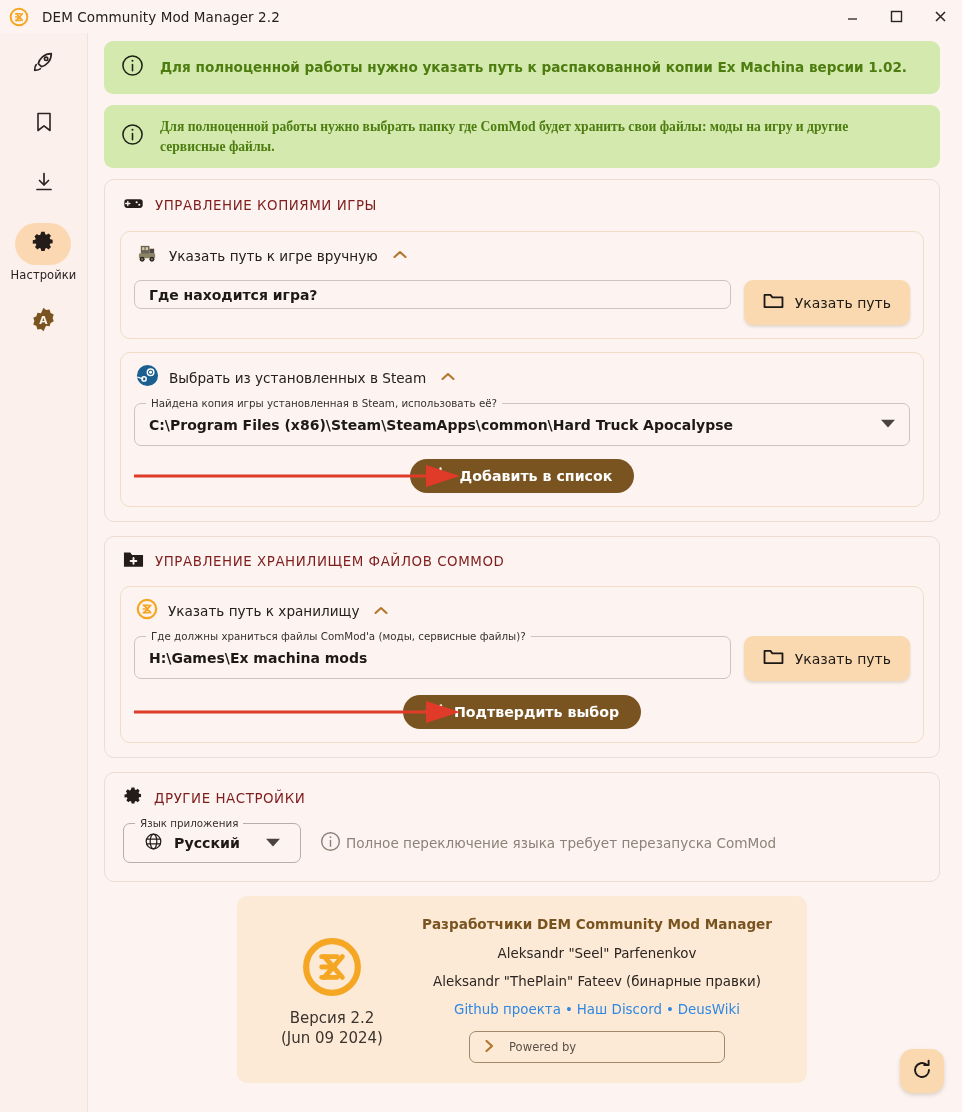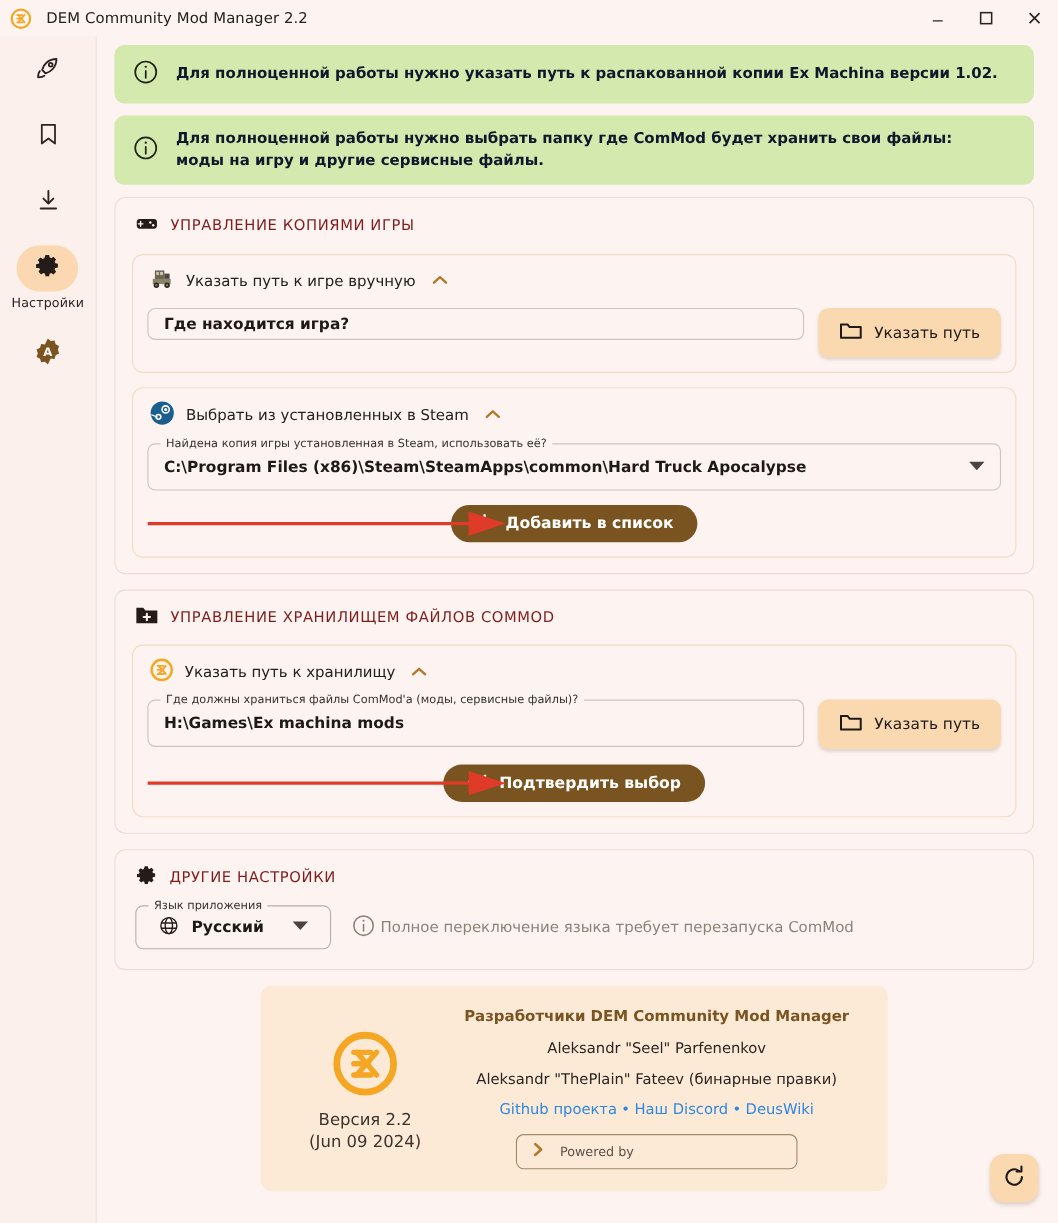--- a/index.html
+++ b/index.html
@@ -72,21 +72,21 @@
   .banner {
     background: #d3e9ae;
     border-radius: 9px;
     display: flex; align-items: center;
     padding: 12px 18px 12px 16px;
     margin-bottom: 11px;
     min-height: 43px;
   }
   .banner-icon { flex: 0 0 26px; margin-right: 14px; color: #1f2417; }
   .banner-text {
-    font-size: 13.6px; font-weight: bold; color: #0f172a; line-height: 1.45;
+    font-size: 13.6px; font-weight: bold; color: #4d7c0f; line-height: 1.45;
   }
 
   
   .section {
     border: 1px solid #eddcd3;
     border-radius: 10px;
     background: #fdf4f1;
     padding: 13px 15px 14px 15px;
     margin-bottom: 14px;
   }
@@ -302,21 +302,21 @@
         <span class="banner-icon">
           <svg width="25" height="25" viewBox="0 0 24 24" fill="none" stroke="#1f2417" stroke-width="1.5">
             <circle cx="12" cy="12" r="9.2"></circle>
             <path d="M12 11v6" stroke-linecap="round"></path>
             <circle cx="12" cy="7.4" r="1" fill="#1f2417" stroke="none"></circle>
           </svg>
         </span>
         <span class="banner-text">Для полноценной работы нужно указать путь к распакованной копии Ex Machina версии 1.02.</span>
       </div>
 
-      <div class="banner" style="padding-right:28px;">
+      <div class="banner" style="padding-right:28px;font-family:Liberation Serif, serif;">
         <span class="banner-icon">
           <svg width="25" height="25" viewBox="0 0 24 24" fill="none" stroke="#1f2417" stroke-width="1.5">
             <circle cx="12" cy="12" r="9.2"></circle>
             <path d="M12 11v6" stroke-linecap="round"></path>
             <circle cx="12" cy="7.4" r="1" fill="#1f2417" stroke="none"></circle>
           </svg>
         </span>
         <span class="banner-text">Для полноценной работы нужно выбрать папку где ComMod будет хранить свои файлы: моды на игру и другие сервисные файлы.</span>
       </div>
 

